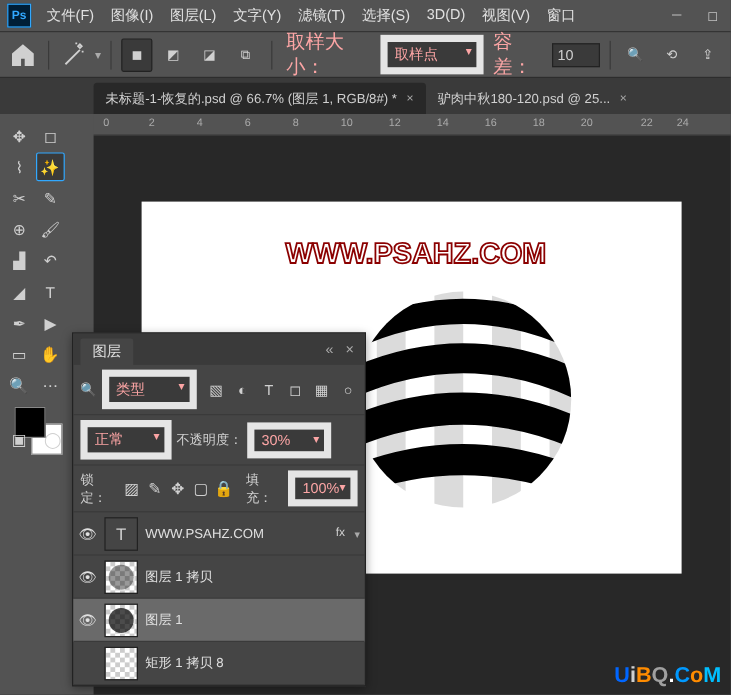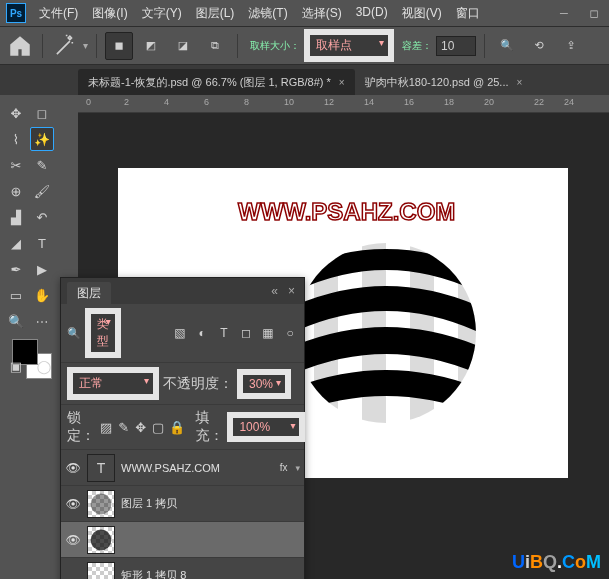--- a/index.html
+++ b/index.html
@@ -7,21 +7,21 @@
 .titlebar{height:27px;background:#535353;display:flex;align-items:center;border-bottom:1px solid #2d2d2d}
 .ps-icon{width:20px;height:20px;margin:0 6px;background:#001e36;border:1px solid #31a8ff;display:flex;align-items:center;justify-content:center;color:#31a8ff;font-size:10px;font-weight:bold}
 .menu{display:flex;flex:1}
 .menu-item{padding:5px 7px;font-size:12px;color:#e0e0e0;cursor:pointer}
 .win-ctrl{display:flex}
 .win-btn{width:30px;height:27px;display:flex;align-items:center;justify-content:center;color:#c0c0c0;cursor:pointer}
 .optbar{height:38px;background:#535353;border-bottom:1px solid #2d2d2d;display:flex;align-items:center;padding:0 6px;gap:4px}
 .opt-btn{width:28px;height:28px;display:flex;align-items:center;justify-content:center;color:#d0d0d0;border:1px solid transparent;cursor:pointer;border-radius:2px}
 .opt-btn.active{background:#3a3a3a;border-color:#222}
 .divider{width:1px;height:24px;background:#3a3a3a;margin:0 4px}
-.opt-label{font-size:10px;color:#86efac;margin-left:4px}
+.opt-label{font-size:16px;color:#fca5a5;margin-left:4px}
 .dropdown{background:#3a3a3a;border:6px solid #e5e5e5;color:#fca5a5;padding:2px 18px 2px 6px;font-size:12px;cursor:pointer;position:relative}
 .dropdown:after{content:"▾";position:absolute;right:4px;top:2px;font-size:10px}
 .input-num{background:#3a3a3a;border:1px solid #222;color:#d0d0d0;padding:2px 4px;font-size:12px;width:40px}
 .tabbar{height:30px;background:#3a3a3a;display:flex;align-items:flex-end;padding-left:78px}
 .tab{height:26px;padding:0 10px;display:flex;align-items:center;font-size:11px;color:#d0d0d0;cursor:pointer;border-radius:3px 3px 0 0}
 .tab.active{background:#282828}
 .tab .x{margin-left:8px;font-size:10px;color:#aaa}
 .ruler-h{position:absolute;left:78px;top:95px;right:0;height:18px;background:#535353;border-bottom:1px solid #3a3a3a;display:flex;overflow:hidden;font-size:9px;color:#aaa}
 .ruler-h span{position:absolute;top:2px}
 .main{position:absolute;left:78px;top:113px;right:0;bottom:0;background:#282828;overflow:hidden}
@@ -46,35 +46,35 @@
 .icon-row{display:flex;gap:6px;margin-left:auto}
 .icon-row span{width:16px;height:16px;display:flex;align-items:center;justify-content:center;color:#d0d0d0;font-size:12px;cursor:pointer}
 .layers{max-height:180px;overflow:hidden}
 .layer{display:flex;align-items:center;height:36px;border-bottom:1px solid #3a3a3a;padding:0 4px;gap:6px}
 .layer.selected{background:#6a6a6a}
 .vis{width:16px;height:16px;display:flex;align-items:center;justify-content:center;cursor:pointer;font-size:12px}
 .thumb{width:28px;height:28px;background:#fff;border:1px solid #222;display:flex;align-items:center;justify-content:center;font-size:14px}
 .thumb.checker{background:repeating-conic-gradient(#ccc 0 25%,#fff 0 50%) 0 0/8px 8px}
 .layer-name{font-size:11px;color:#e0e0e0;flex:1}
 .fx{font-size:10px;color:#d0d0d0;margin-right:2px}
-.lock-label{font-size:14px;color:#d0d0d0}
+.lock-label{font-size:11px;color:#d0d0d0}
 .uibq{position:absolute;right:8px;bottom:6px;font-size:18px;font-weight:bold;font-family:Arial}
 .uibq span.u{color:#0066ff}.uibq span.i{color:#d0d0d0}.uibq span.b{color:#ff8c00}.uibq span.q{color:#a0a0a0}.uibq span.d{color:#fff}.uibq span.c{color:#0099ff}.uibq span.o{color:#ff8c00}.uibq span.m{color:#00bfff}
 svg{width:100%;height:100%}
 </style>
 </head>
 <body>
 
 <div class="titlebar">
   <div class="ps-icon">Ps</div>
   <div class="menu">
     <div class="menu-item">文件(F)</div>
     <div class="menu-item">图像(I)</div>
+    <div class="menu-item">图层(L)</div>
     <div class="menu-item">文字(Y)</div>
-    <div class="menu-item">图层(L)</div>
     <div class="menu-item">滤镜(T)</div>
     <div class="menu-item">选择(S)</div>
     <div class="menu-item">3D(D)</div>
     <div class="menu-item">视图(V)</div>
     <div class="menu-item">窗口</div>
   </div>
   <div class="win-ctrl">
     <div class="win-btn">─</div>
     <div class="win-btn">◻</div>
   </div>
@@ -219,44 +219,44 @@
 <div class="panel">
   <div class="panel-head">
     <div class="panel-tab">图层</div>
     <div class="panel-close">
       <span>«</span>
       <span>×</span>
     </div>
   </div>
   <div class="panel-row">
     <span style="color:#aaa;font-size:11px">🔍</span>
-    <div class="dropdown" style="width:36px">类型</div>
+    <div class="dropdown" style="width:79px">类型</div>
     <div class="icon-row">
       <span>▧</span>
       <span>◐</span>
       <span>T</span>
       <span>◻</span>
       <span>▦</span>
       <span>○</span>
     </div>
   </div>
   <div class="panel-row">
-    <div class="dropdown" style="width:92px">正常</div>
+    <div class="dropdown" style="width:76px">正常</div>
     <span class="lock-label">不透明度：</span>
-    <div class="dropdown" style="width:54px">30%</div>
+    <div class="dropdown" style="width:70px">30%</div>
   </div>
   <div class="panel-row">
     <span class="lock-label">锁定：</span>
     <span class="tool" style="width:16px;height:16px">▨</span>
     <span class="tool" style="width:16px;height:16px">✎</span>
     <span class="tool" style="width:16px;height:16px">✥</span>
     <span class="tool" style="width:16px;height:16px">▢</span>
     <span class="tool" style="width:16px;height:16px">🔒</span>
     <span class="lock-label" style="margin-left:6px">填充：</span>
-    <div class="dropdown" style="width:78px">100%</div>
+    <div class="dropdown" style="width:58px">100%</div>
   </div>
   <div class="layers">
     <div class="layer">
       <div class="vis">👁</div>
       <div class="thumb" style="background:#454545;color:#d0d0d0">T</div>
       <div class="layer-name">WWW.PSAHZ.COM</div>
       <span class="fx">fx</span>
       <span style="font-size:9px;color:#aaa">▾</span>
     </div>
     <div class="layer">
@@ -268,20 +268,21 @@
         </div>
       <div class="layer-name">图层 1 拷贝</div>
     </div>
     <div class="layer selected">
       <div class="vis">👁</div>
       <div class="thumb checker">
           <svg viewBox="0 0 20 20">
             <circle cx="10" cy="10" r="8" fill="#000" opacity=".7"></circle>
           </svg>
         </div>
+      <div class="layer-name">图层 1</div>
     </div>
     <div class="layer">
       <div class="vis"></div>
       <div class="thumb checker"></div>
       <div class="layer-name">矩形 1 拷贝 8</div>
     </div>
   </div>
 </div>
 
 </body></html>

